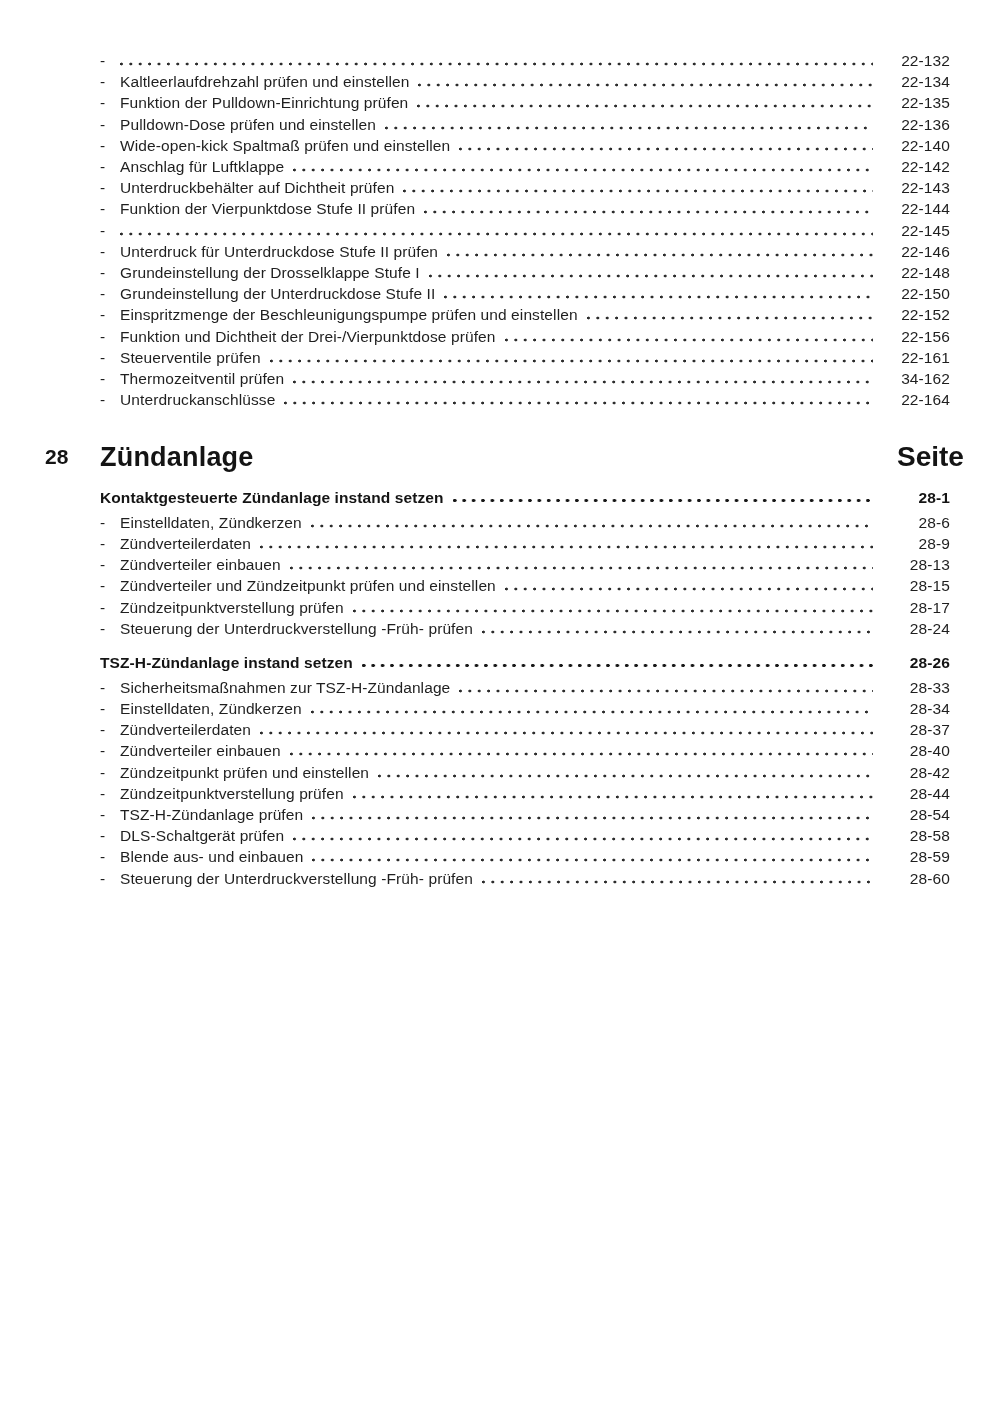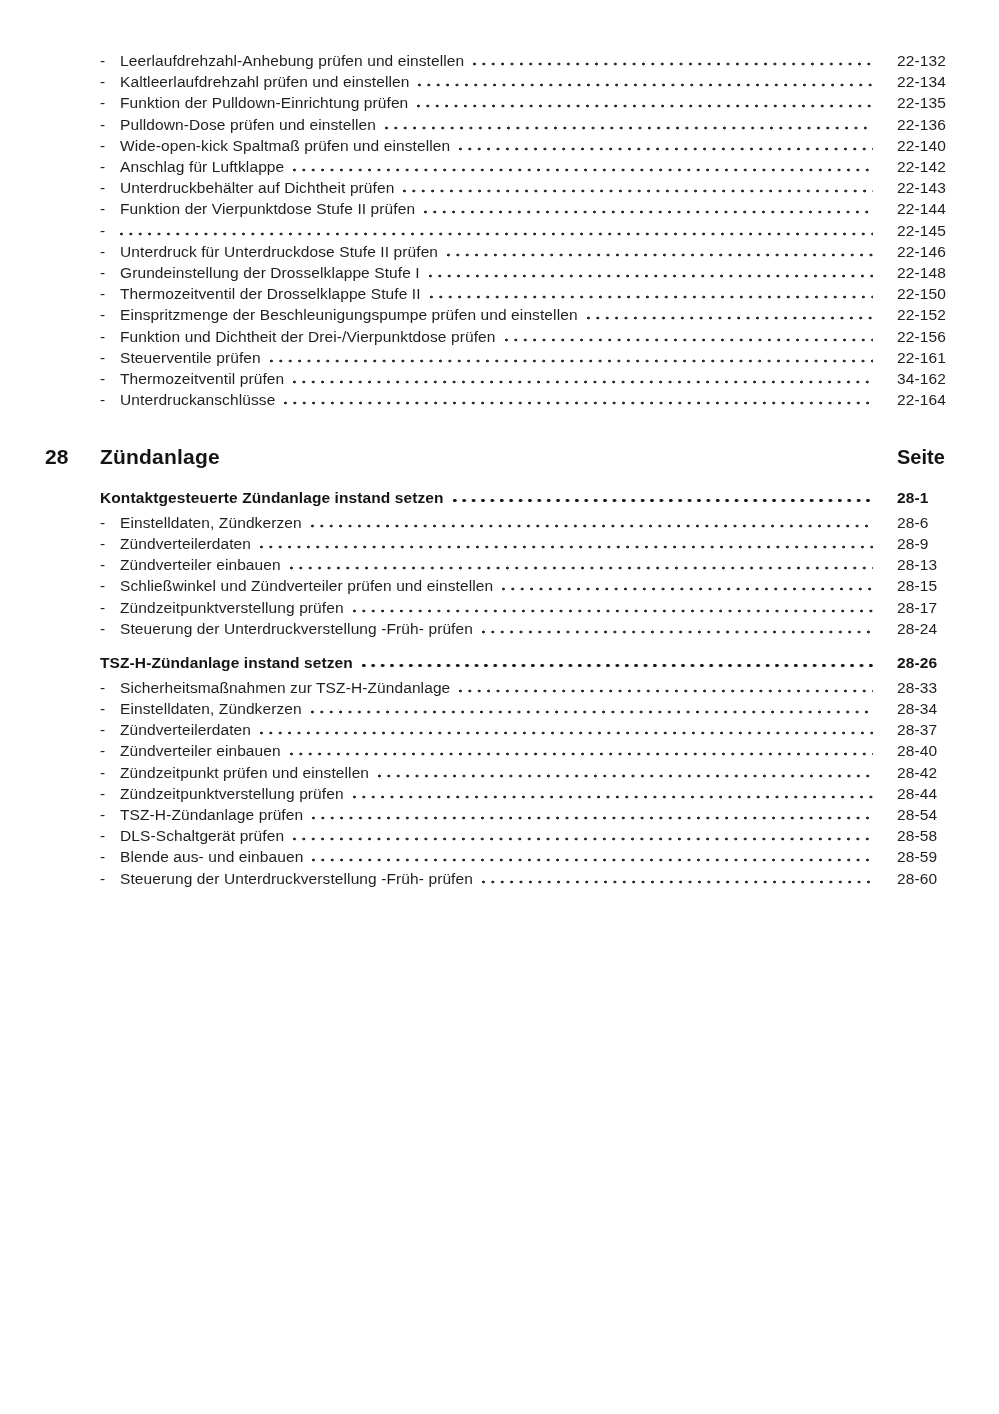--- a/index.html
+++ b/index.html
@@ -40,21 +40,21 @@
     height: 4px;
     margin-right: 24px;
     background-image: radial-gradient(circle at 1.6px 2px, #2c2c2c 1.25px, rgba(0,0,0,0) 1.7px);
     background-size: 9.4px 4px;
     background-repeat: repeat-x;
     background-position: left bottom;
   }
   .pnum {
     flex: none;
     width: 53px;
-    text-align: left;
+    text-align: right;
   }
   .grouptitle .label, .grouptitle .pnum {
     font-weight: bold;
     color: #141414;
   }
   .grouptitle .leader {
     height: 5px;
     background-image: radial-gradient(circle at 1.8px 2.5px, #171717 1.5px, rgba(0,0,0,0) 1.95px);
     background-size: 9.4px 5px;
   }
@@ -69,43 +69,42 @@
   .sec-num {
     position: absolute;
     left: -55px;
     top: 0;
     font-size: 21px;
     font-weight: bold;
     color: #141414;
   }
   .sec-title {
     flex: none;
-    font-size: 21px;
+    font-size: 27px;
     font-weight: bold;
     color: #141414;
     letter-spacing: 0.2px;
   }
   .sec-spacer { flex: 1 1 auto; }
   .seite {
     flex: none;
     width: 53px;
-    font-size: 20px;
+    font-size: 28px;
     font-weight: bold;
     color: #141414;
   }
 </style>
 </head>
 <body>
 
 <div class="page">
 
   <div class="block" style="top:50px" id="list22">
   <div class="row item">
     <span class="dash">-</span>
-    <span class="label">Leerlaufdrehzahl-Anhebung prüfen und einstellen</span>
     <span class="leader"></span>
     <span class="pnum">22-132</span>
   </div>
 
   <div class="row item">
     <span class="dash">-</span>
     <span class="label">Kaltleerlaufdrehzahl prüfen und einstellen</span>
     <span class="leader"></span>
     <span class="pnum">22-134</span>
   </div>
@@ -167,21 +166,21 @@
 
   <div class="row item">
     <span class="dash">-</span>
     <span class="label">Grundeinstellung der Drosselklappe Stufe I</span>
     <span class="leader"></span>
     <span class="pnum">22-148</span>
   </div>
 
   <div class="row item">
     <span class="dash">-</span>
-    <span class="label">Thermozeitventil der Drosselklappe Stufe II</span>
+    <span class="label">Grundeinstellung der Unterdruckdose Stufe II</span>
     <span class="leader"></span>
     <span class="pnum">22-150</span>
   </div>
 
   <div class="row item">
     <span class="dash">-</span>
     <span class="label">Einspritzmenge der Beschleunigungspumpe prüfen und einstellen</span>
     <span class="leader"></span>
     <span class="pnum">22-152</span>
   </div>
@@ -245,21 +244,21 @@
 
   <div class="row item">
     <span class="dash">-</span>
     <span class="label">Zündverteiler einbauen</span>
     <span class="leader"></span>
     <span class="pnum">28-13</span>
   </div>
 
   <div class="row item">
     <span class="dash">-</span>
-    <span class="label">Schließwinkel und Zündverteiler prüfen und einstellen</span>
+    <span class="label">Zündverteiler und Zündzeitpunkt prüfen und einstellen</span>
     <span class="leader"></span>
     <span class="pnum">28-15</span>
   </div>
 
   <div class="row item">
     <span class="dash">-</span>
     <span class="label">Zündzeitpunktverstellung prüfen</span>
     <span class="leader"></span>
     <span class="pnum">28-17</span>
   </div>

